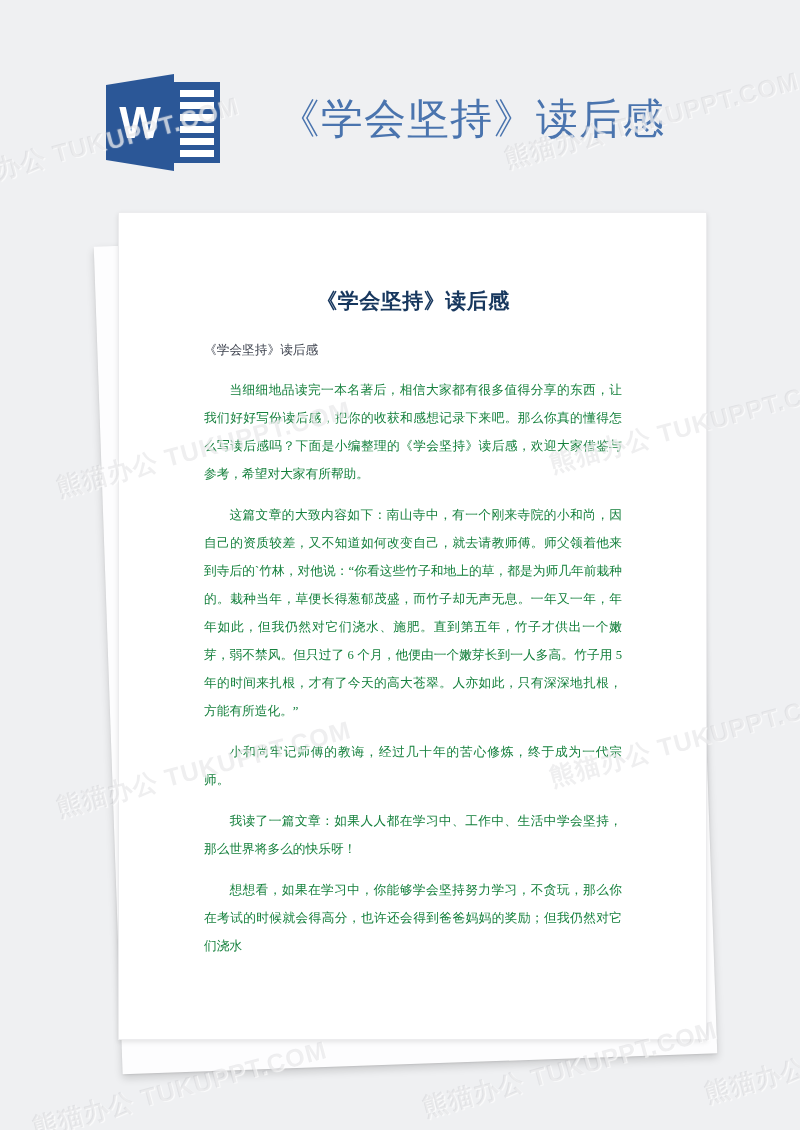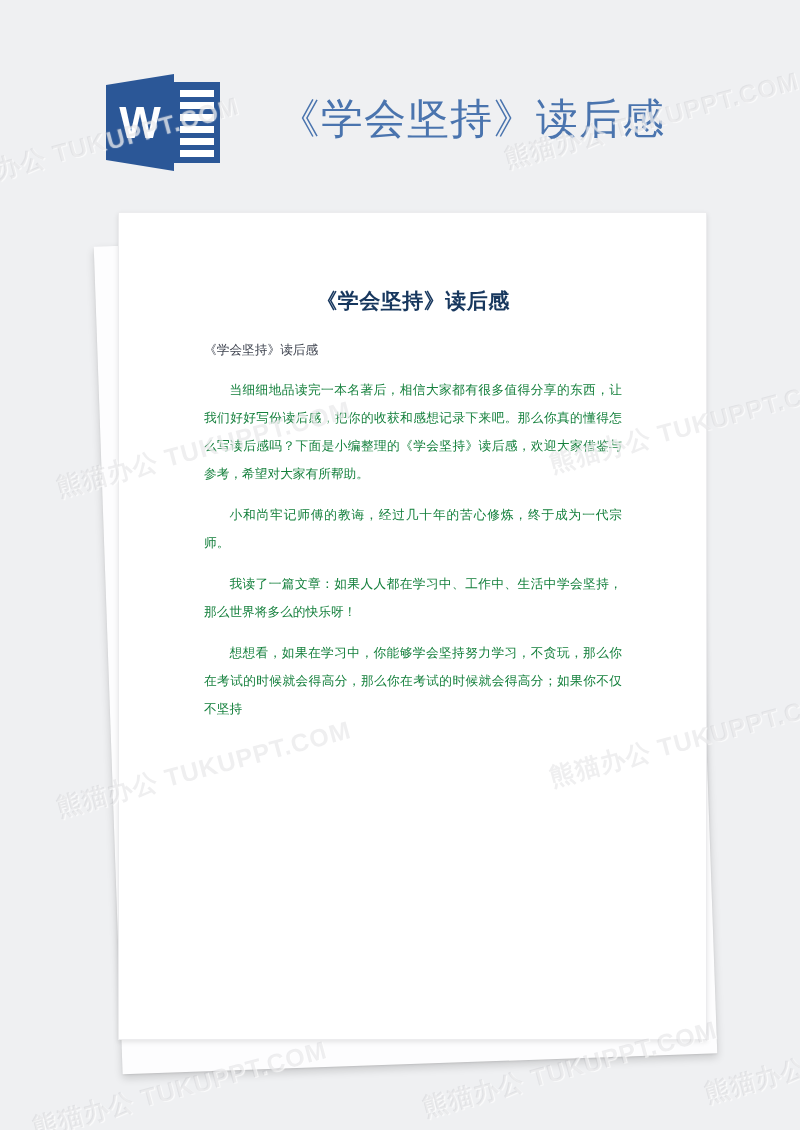--- a/index.html
+++ b/index.html
@@ -88,23 +88,24 @@
   </div>
   <div class="header-title">《学会坚持》读后感</div>
 
   <div class="sheet-back"></div>
 
   <div class="sheet-front">
     <div class="doc-body">
       <div class="doc-title">《学会坚持》读后感</div>
       <div class="doc-sub">《学会坚持》读后感</div>
       <p class="para">当细细地品读完一本名著后，相信大家都有很多值得分享的东西，让我们好好写份读后感，把你的收获和感想记录下来吧。那么你真的懂得怎么写读后感吗？下面是小编整理的《学会坚持》读后感，欢迎大家借鉴与参考，希望对大家有所帮助。</p>
+      <p class="para">这篇文章的大致内容如下：南山寺中，有一个刚来寺院的小和尚，因自己的资质较差，又不知道如何改变自己，就去请教师傅。师父领着他来到寺后的`竹林，对他说：“你看这些竹子和地上的草，都是为师几年前栽种的。栽种当年，草便长得葱郁茂盛，而竹子却无声无息。一年又一年，年年如此，但我仍然对它们浇水、施肥。直到第五年，竹子才供出一个嫩芽，弱不禁风。但只过了 6 个月，他便由一个嫩芽长到一人多高。竹子用 5 年的时间来扎根，才有了今天的高大苍翠。人亦如此，只有深深地扎根，方能有所造化。”</p>
       <p class="para">小和尚牢记师傅的教诲，经过几十年的苦心修炼，终于成为一代宗师。</p>
       <p class="para">我读了一篇文章：如果人人都在学习中、工作中、生活中学会坚持，那么世界将多么的快乐呀！</p>
-      <p class="para">想想看，如果在学习中，你能够学会坚持努力学习，不贪玩，那么你在考试的时候就会得高分，那么你在考试的时候就会得高分；如果你不仅不坚持</p>
+      <p class="para">想想看，如果在学习中，你能够学会坚持努力学习，不贪玩，那么你在考试的时候就会得高分，也许还会得到爸爸妈妈的奖励；但我仍然对它们浇水</p>
     </div>
   </div>
 
   <div id="wm-layer">
       <div class="wm" style="left: -60px; top: 128px;">熊猫办公 TUKUPPT.COM</div>
       <div class="wm" style="left: 500px; top: 103px;">熊猫办公 TUKUPPT.COM</div>
       <div class="wm" style="left: 52px; top: 432px;">熊猫办公 TUKUPPT.COM</div>
       <div class="wm" style="left: 545px; top: 408px;">熊猫办公 TUKUPPT.COM</div>
       <div class="wm" style="left: 52px; top: 752px;">熊猫办公 TUKUPPT.COM</div>
       <div class="wm" style="left: 545px; top: 722px;">熊猫办公 TUKUPPT.COM</div>

